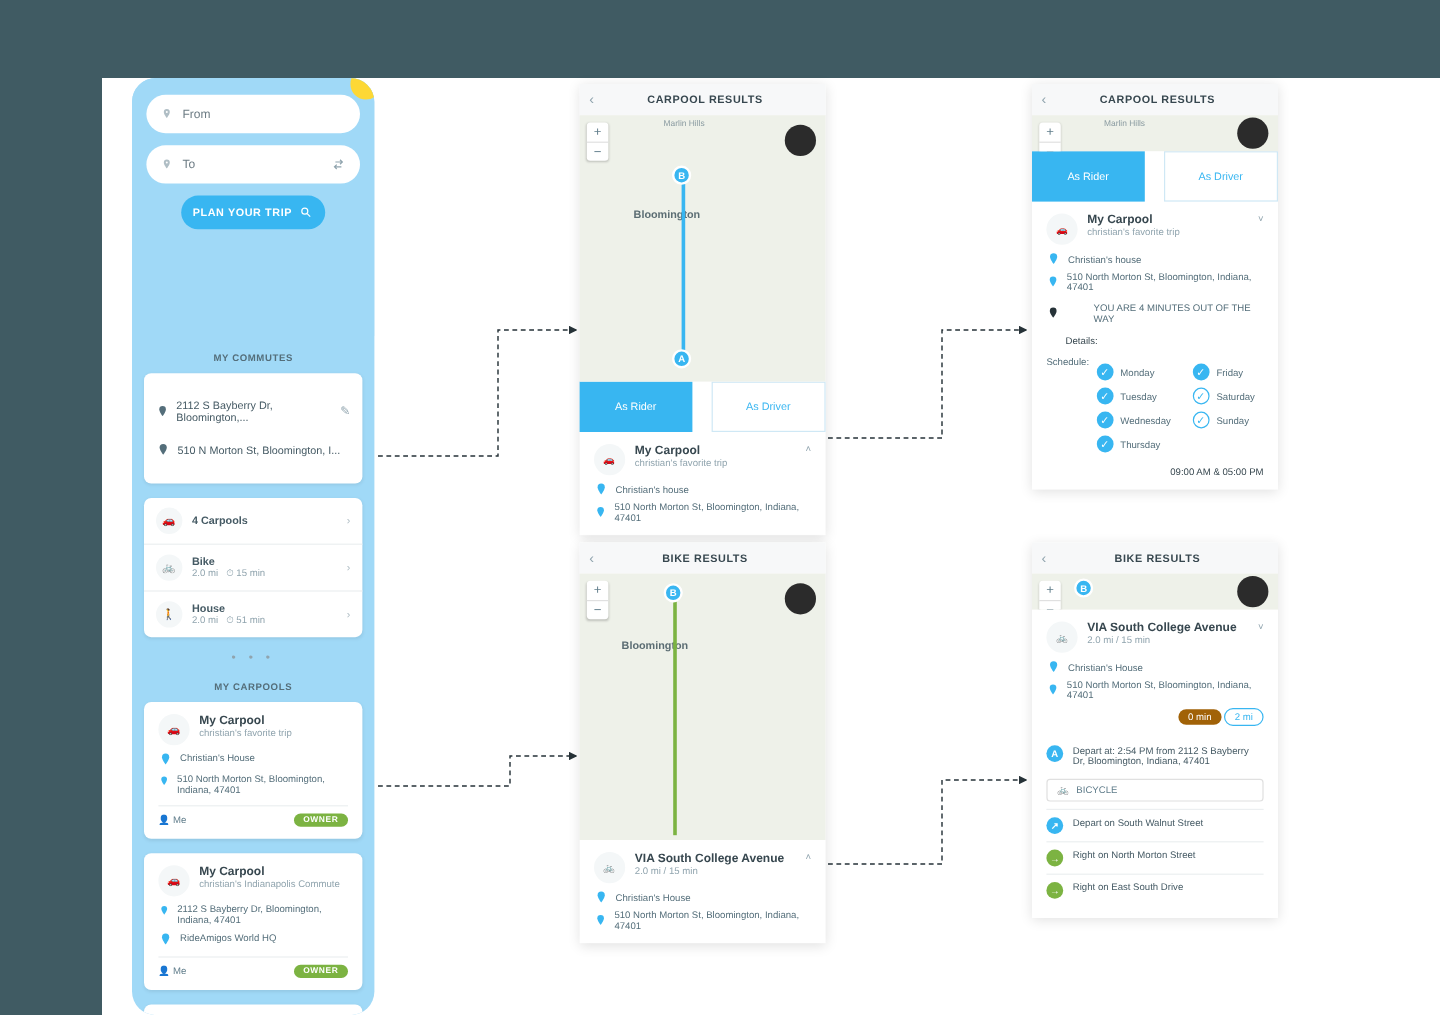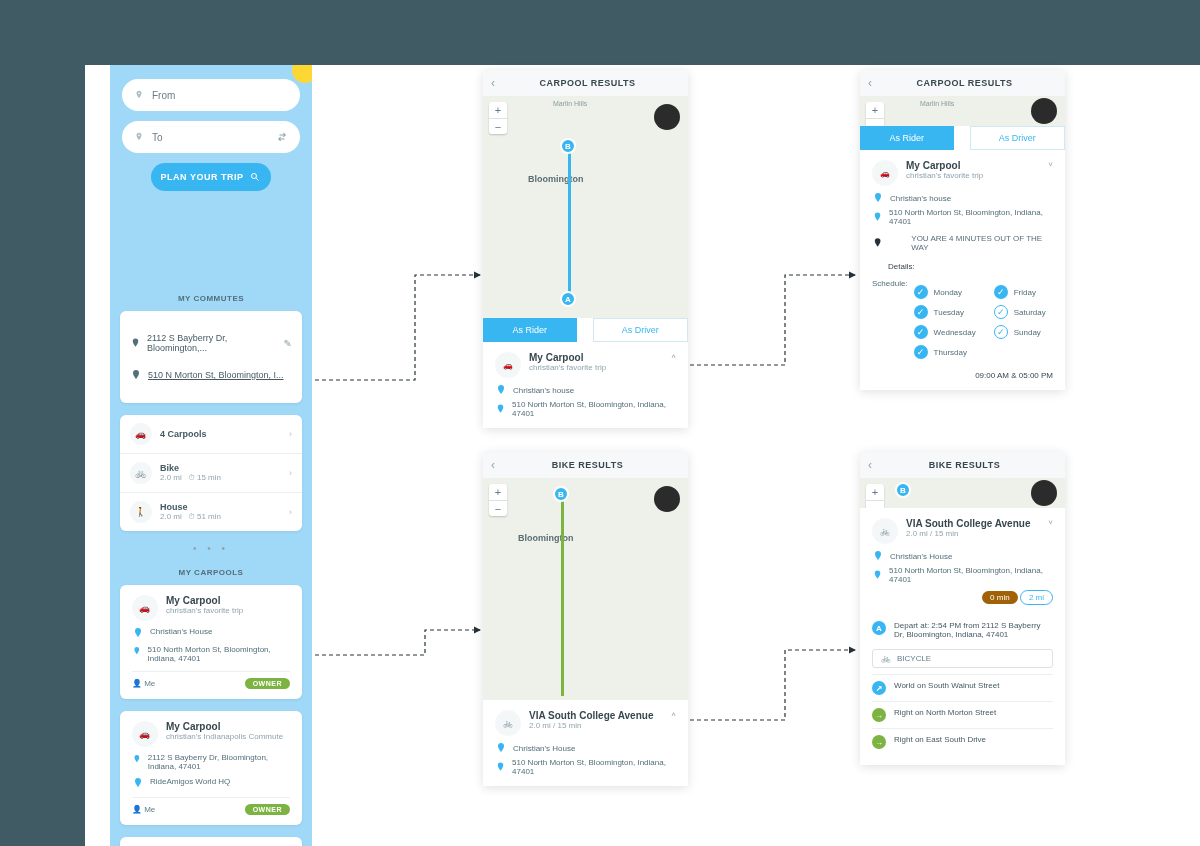--- a/index.html
+++ b/index.html
@@ -1,32 +1,32 @@
 <!DOCTYPE html>
 <html><head>
 <meta charset="utf-8">
 <style>
   * { box-sizing: border-box; margin: 0; padding: 0; font-family: -apple-system, "Helvetica Neue", Arial, sans-serif; }
   body { background: #405b63; width: 1200px; height: 846px; overflow: hidden; }
   .canvas { position: absolute; left: 85px; top: 65px; width: 1115px; height: 781px; background: #fff; }
   svg.flows { position:absolute; left:0; top:0; pointer-events:none; }
 
   
-  .phone-left { position:absolute; left:25px; top:0; width:202px; height:781px; background:#a0d9f7; overflow:hidden; }
+  .phone-left { position:absolute; left:25px; top:0; width:202px; height:781px; background:#a0d9f7; overflow:hidden;border-radius:20px; }
   .sky { position:relative; height:215px; background:#a0d9f7; padding:14px 12px 0; }
   .sun { position:absolute; right:-6px; top:-8px; width:26px; height:26px; border-radius:50%; background:#fdd835; }
   .field { background:#fff; border-radius:20px; height:32px; display:flex; align-items:center; padding:0 12px; margin-bottom:10px; font-size:10px; color:#6d7c84; }
   .field .swap { margin-left:auto; }
   .pin { width:10px; height:14px; margin-right:8px; }
   .plan-btn { margin:6px auto 0; display:flex; align-items:center; justify-content:center; gap:6px; background:#38b6f1; color:#fff; height:28px; width:120px; border-radius:14px; font-size:9px; letter-spacing:.5px; font-weight:600; }
 
   .section-h { text-align:center; font-size:8px; letter-spacing:.5px; color:#546e7a; font-weight:700; margin:14px 0 8px; }
   .card { background:#fff; border-radius:6px; margin:0 10px 12px; box-shadow:0 1px 3px rgba(0,0,0,.08); font-size:9px; color:#455a64; }
   .commute-addr { padding:8px 10px; display:flex; align-items:center; gap:6px; }
-  .commute-addr + .commute-addr { border-top: none; text-decoration: underline; }
+  .commute-addr + .commute-addr { border-top: none; }
   .edit { margin-left:auto; font-size:10px; color:#90a4ae; }
 
   .opt { display:flex; align-items:center; padding:8px 10px; gap:8px; border-top:1px solid #eceff1; }
   .opt:first-child { border-top:none; }
   .opt .ico { width:22px; height:22px; border-radius:50%; background:#f4f7f8; display:flex; align-items:center; justify-content:center; }
   .opt .meta { display:flex; flex-direction:column; font-size:8px; color:#90a4ae; }
   .opt .meta b { font-size:9px; color:#455a64; font-weight:600; }
   .opt .chev { margin-left:auto; color:#b0bec5; }
   .viewmore { text-align:center; font-size:8px; color:#38b6f1; text-decoration:underline; padding:8px 0; }
   .dots { text-align:center; font-size:10px; color:#90a4ae; margin:4px 0 6px; letter-spacing:4px; }
@@ -47,21 +47,21 @@
   .rbar .title { flex:1; text-align:center; font-size:9px; font-weight:700; letter-spacing:.5px; color:#37474f; }
   .map { position:relative; height:222px; background:#eef1e9; overflow:hidden; }
   .map.sm { height:30px; }
   .zoom { position:absolute; left:6px; top:6px; width:18px; background:#fff; border-radius:3px; box-shadow:0 1px 2px rgba(0,0,0,.2); font-size:11px; text-align:center; color:#607d8b; }
   .zoom div { height:16px; line-height:16px; }
   .zoom div+div { border-top:1px solid #e0e0e0; }
   .layers { position:absolute; right:8px; top:8px; width:26px; height:26px; border-radius:50%; background:#2b2b2b; }
   .marker { position:absolute; width:16px; height:16px; border-radius:50%; background:#38b6f1; border:2px solid #fff; color:#fff; font-size:8px; font-weight:700; display:flex; align-items:center; justify-content:center; }
   .route { position:absolute; background:#38b6f1; width:3px; }
   .route.green { background:#7cb342; }
-  .tabs { display:flex; height:24px; font-size:9px;gap:16px; }
+  .tabs { display:flex; height:42px; font-size:9px;gap:16px; }
   .tabs div { flex:1; display:flex; align-items:center; justify-content:center; }
   .tabs .on { background:#38b6f1; color:#fff; }
   .tabs .off { background:#fff; color:#38b6f1; border:1px solid #cfe8f5; }
   .rbody { padding:10px 12px; font-size:8px; color:#546e7a; }
   .rbody .tline { display:flex; gap:8px; align-items:flex-start; margin-bottom:6px; }
   .crow { display:flex; align-items:center; gap:6px; font-size:8px; color:#546e7a; margin-top:4px; }
   .pill { display:inline-block; border-radius:10px; padding:2px 8px; font-size:8px; }
   .pill.blue { background:#a16207; color:#fff; }
   .pill.out { border:1px solid #38b6f1; color:#38b6f1; }
 
@@ -445,21 +445,21 @@
         <div class="step">
           <span class="sbub a">A</span>
           <span>Depart at: 2:54 PM from 2112 S Bayberry Dr, Bloomington, Indiana, 47401</span>
         </div>
         <div class="mode">
           <span>🚲</span>
           <span>BICYCLE</span>
         </div>
         <div class="step">
           <span class="sbub a">↗</span>
-          <span>World on South Walnut Street</span>
+          <span>Depart on South Walnut Street</span>
         </div>
         <div class="step">
           <span class="sbub g">→</span>
           <span>Right on North Morton Street</span>
         </div>
         <div class="step">
           <span class="sbub g">→</span>
           <span>Right on East South Drive</span>
         </div>
       </div>

